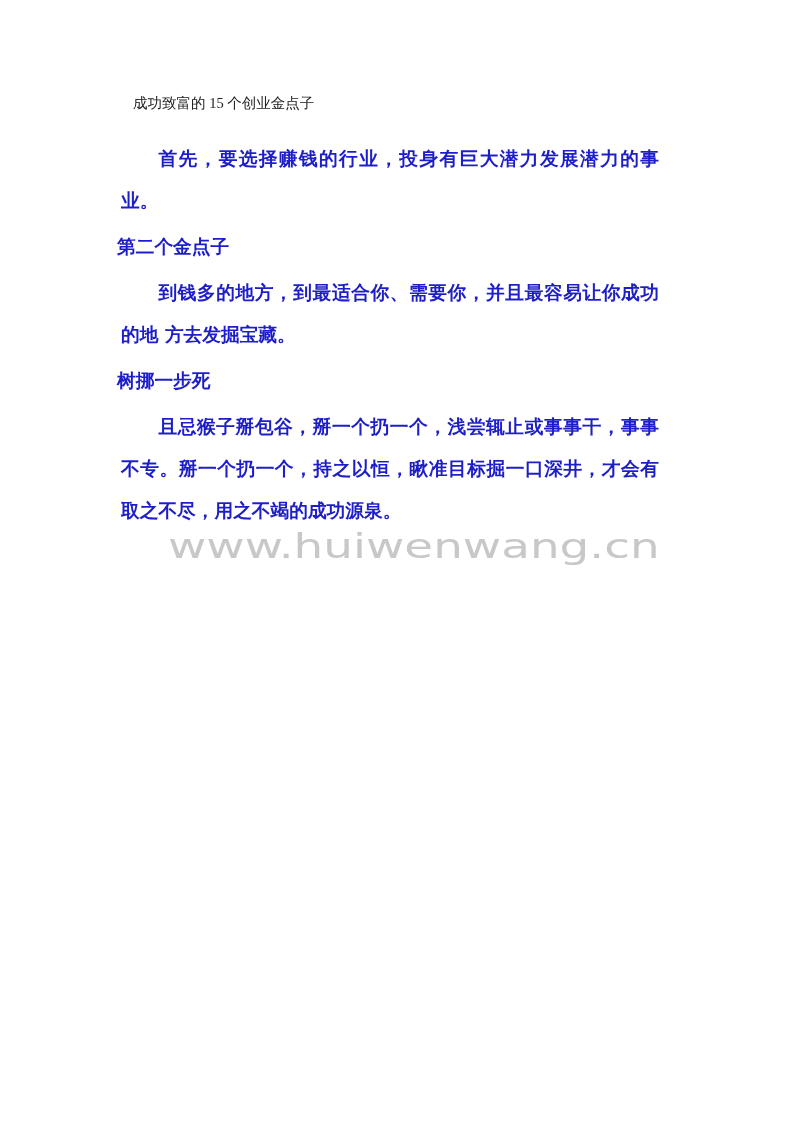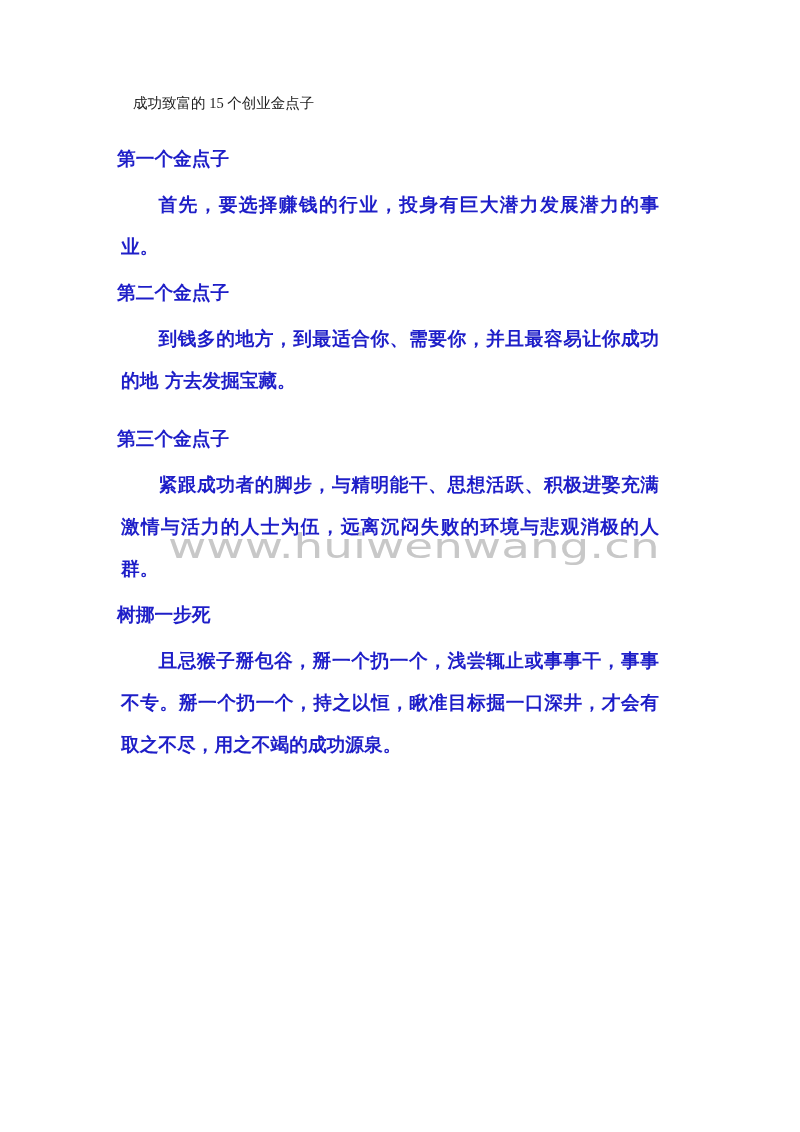--- a/index.html
+++ b/index.html
@@ -79,33 +79,28 @@
 
 <div class="page">
 
   <div class="watermark">www.huiwenwang.cn</div>
 
   <div class="content">
 
     <p class="doc-title">成功致富的 15 个创业金点子</p>
 
     <div class="section">
-      <h2 class="sec-heading">第一个金点子</h2>
       <p class="sec-body">首先，要选择赚钱的行业，投身有巨大潜力发展潜力的事业。</p>
     </div>
 
     <div class="section">
       <h2 class="sec-heading">第二个金点子</h2>
       <p class="sec-body">到钱多的地方，到最适合你、需要你，并且最容易让你成功的地 方去发掘宝藏。</p>
     </div>
 
-    <div class="section gap16">
-      <h2 class="sec-heading">第三个金点子</h2>
-      <p class="sec-body">紧跟成功者的脚步，与精明能干、思想活跃、积极进娶充满激情与活力的人士为伍，远离沉闷失败的环境与悲观消极的人群。</p>
-    </div>
 
 
 
     <div class="section">
       <h2 class="sec-heading">树挪一步死</h2>
       <p class="sec-body">且忌猴子掰包谷，掰一个扔一个，浅尝辄止或事事干，事事不专。掰一个扔一个，持之以恒，瞅准目标掘一口深井，才会有取之不尽，用之不竭的成功源泉。</p>
     </div>
 
 
   </div>

